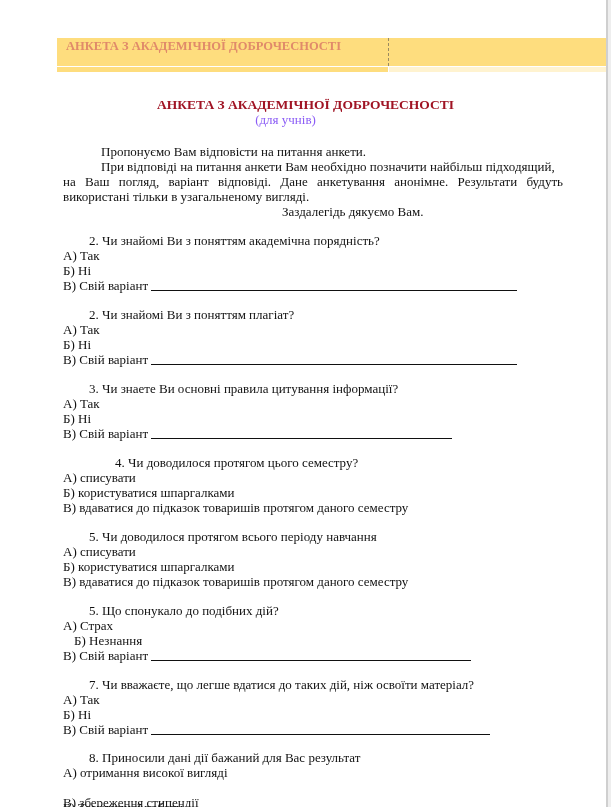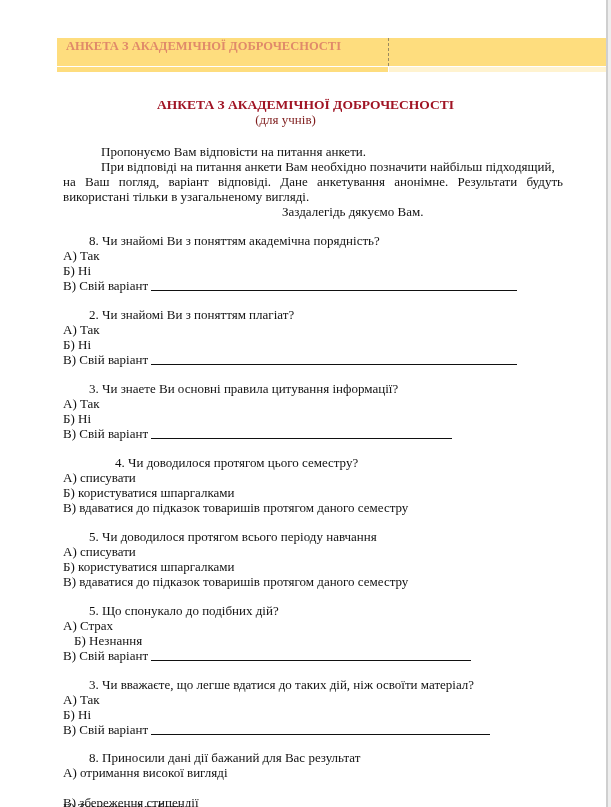--- a/index.html
+++ b/index.html
@@ -41,21 +41,21 @@
     letter-spacing: 0px; white-space: nowrap;
   }
   
   .doc-title {
     position: absolute; left: 0; width: 611px; top: 97px;
     text-align: center; font-size: 13.5px; font-weight: bold; color: #a01424;
     white-space: nowrap;
   }
   .doc-subtitle {
     position: absolute; left: 0; width: 571px; top: 112px;
-    text-align: center; font-size: 13px; color: #7f1d1d; white-space: nowrap;
+    text-align: center; font-size: 13px; color: #8b5cf6; white-space: nowrap;
   }
   .txt { position: absolute; font-size: 13px; line-height: 15px; white-space: nowrap; }
   .justify { text-align: justify; text-align-last: justify; white-space: normal; font-family: Liberation Serif, serif; }
   .uline {
     position: absolute; height: 0; border-top: 1px solid #111;
   }
 </style>
 </head>
 <body>
 
@@ -71,21 +71,21 @@
 <div class="doc-title">АНКЕТА З АКАДЕМІЧНОЇ ДОБРОЧЕСНОСТІ</div>
 <div class="doc-subtitle">(для учнів)</div>
 
 <div class="txt" style="left:101px; top:144px;">Пропонуємо Вам відповісти на питання анкети.</div>
 <div class="txt" style="left:101px; top:159px;">При відповіді на питання анкети Вам необхідно позначити найбільш підходящий,</div>
 <div class="txt justify" style="left:63px; top:174px; width:500px;">на Ваш погляд, варіант відповіді. Дане анкетування анонімне.  Результати будуть</div>
 <div class="txt" style="left:63px; top:189px;">використані тільки в узагальненому вигляді.</div>
 <div class="txt" style="left:282px; top:204px;">Заздалегідь дякуємо Вам.</div>
 
 <div>
-  <div class="txt" style="left:89px; top:233px;">8. Чи знайомі Ви з поняттям академічна порядність?</div>
+  <div class="txt" style="left:89px; top:233px;">2. Чи знайомі Ви з поняттям академічна порядність?</div>
   <div class="txt" style="left:63px; top:248px;">А) Так</div>
   <div class="txt" style="left:63px; top:263px;">Б) Ні</div>
   <div class="txt" style="left:63px; top:278px;">В) Свій варіант</div>
   <div class="uline" style="left:151px; top:290px; width:366px;"></div>
 </div>
 
 <div>
   <div class="txt" style="left:89px; top:307px;">2. Чи знайомі Ви з поняттям плагіат?</div>
   <div class="txt" style="left:63px; top:322px;">А) Так</div>
   <div class="txt" style="left:63px; top:337px;">Б) Ні</div>
@@ -117,21 +117,21 @@
 
 <div>
   <div class="txt" style="left:89px; top:603px;">5. Що спонукало до подібних дій?</div>
   <div class="txt" style="left:63px; top:618px;">А) Страх</div>
   <div class="txt" style="left:74px; top:633px;">Б) Незнання</div>
   <div class="txt" style="left:63px; top:648px;">В) Свій варіант</div>
   <div class="uline" style="left:151px; top:660px; width:320px;"></div>
 </div>
 
 <div>
-  <div class="txt" style="left:89px; top:677px;">3. Чи вважаєте, що легше вдатися до таких дій, ніж освоїти матеріал?</div>
+  <div class="txt" style="left:89px; top:677px;">7. Чи вважаєте, що легше вдатися до таких дій, ніж освоїти матеріал?</div>
   <div class="txt" style="left:63px; top:692px;">А) Так</div>
   <div class="txt" style="left:63px; top:707px;">Б) Ні</div>
   <div class="txt" style="left:63px; top:722px;">В) Свій варіант</div>
   <div class="uline" style="left:151px; top:734px; width:339px;"></div>
 </div>
 
 <div>
   <div class="txt" style="left:89px; top:750px;">8. Приносили дані дії бажаний для Вас результат</div>
   <div class="txt" style="left:63px; top:765px;">А) отримання високої вигляді</div>
   <div class="txt" style="left:63px; top:800px;">Б) Тематичної роботи</div>

